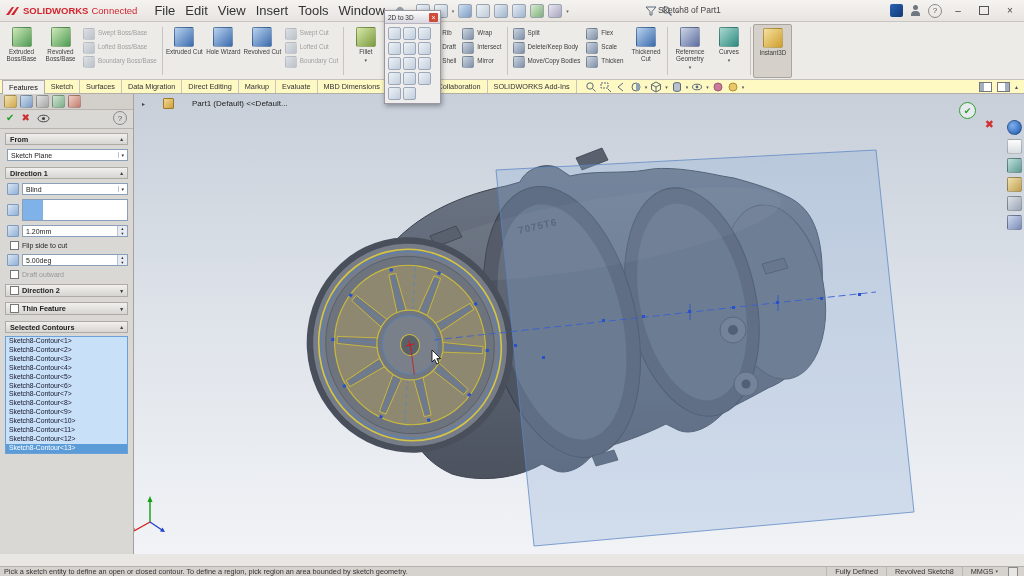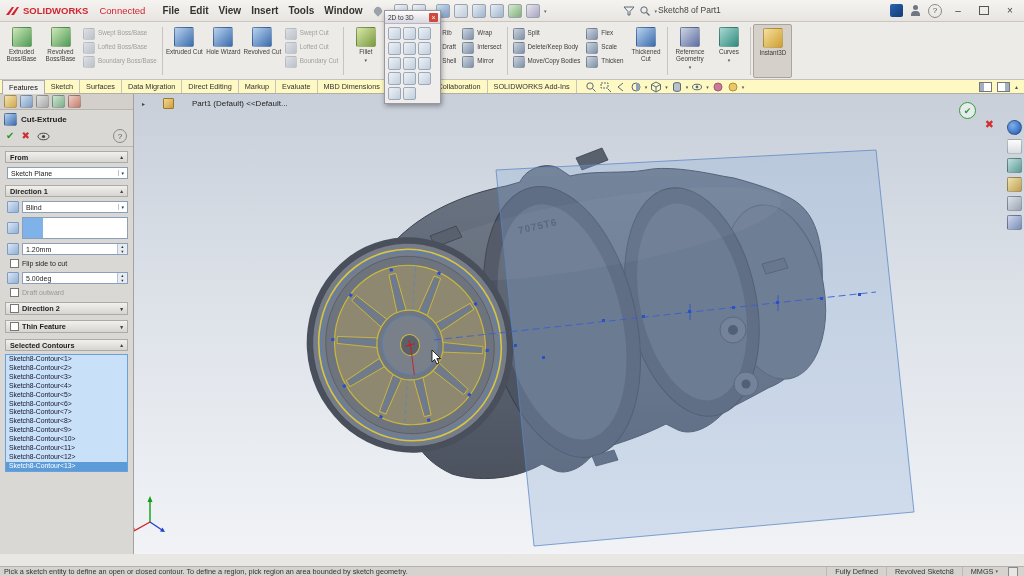--- a/index.html
+++ b/index.html
@@ -1,23 +1,23 @@
 <!DOCTYPE html>
 <html><head>
 <meta charset="utf-8">
 <style>
   html,body{margin:0;padding:0;background:#888;}
   .app{position:relative;width:1024px;height:576px;background:#e9e7e4;font-family:"Liberation Sans",sans-serif;overflow:hidden;-webkit-user-select:none;user-select:none;}
 
   
   .titlebar{position:absolute;left:0;top:0;width:1024px;height:22px;background:linear-gradient(#f5f3f0,#e8e5e1);border-bottom:1px solid #c9c6c2;display:flex;align-items:center;gap:4px;padding:0 5px;box-sizing:border-box;z-index:30;}
   .brand{font-size:9.5px;font-weight:bold;color:#d2232e;white-space:nowrap;}
-  .brand .suffix{font-weight:normal;margin-left:11px;}
+  .brand .suffix{font-weight:normal;margin-left:3px;}
   .menubar{display:flex;margin-left:8px;}
-  .menu-item{font-size:10px;color:#333;padding:2px 5px;cursor:default;font-weight:bold;}
+  .menu-item{font-size:13px;color:#333;padding:2px 5px;cursor:default;}
   .pin-ic{width:8px;height:8px;border-radius:50% 50% 50% 0;background:#9aa2ac;transform:rotate(-45deg);margin-left:2px;}
   .qt{display:flex;gap:4px;margin-left:8px;align-items:center;}
   .qicon{width:12px;height:12px;border-radius:2px;border:1px solid #9aa4b0;background:linear-gradient(135deg,#eef2f6,#bfcbd8);}
   .qi-save{background:linear-gradient(135deg,#cfe0f2,#7d9cc4);}
   .qi-undo{background:linear-gradient(135deg,#e8eef5,#9fb4cc);}
   .qi-rebuild{background:linear-gradient(135deg,#d8ecd0,#7fae7a);}
   .qi-opts{background:linear-gradient(135deg,#e8e6ee,#a8a4c0);}
   .qcaret{font-size:5px;color:#666;}
   .midicons{display:flex;gap:4px;align-items:center;margin-left:72px;}
   .doc-title{position:absolute;left:658px;top:5px;font-size:8.5px;color:#444;}
@@ -429,24 +429,20 @@
   <div class="main">
 
     <div class="pm">
       <div class="pm-tabs">
         <span class="pm-tab-ic pt1"></span>
         <span class="pm-tab-ic pt2"></span>
         <span class="pm-tab-ic pt3"></span>
         <span class="pm-tab-ic pt4"></span>
         <span class="pm-tab-ic pt5"></span>
       </div>
-      <div class="pm-title">
-        <span class="pm-ticon"></span>
-        <span>Cut-Extrude</span>
-      </div>
       <div class="pm-actions">
         <span class="ok-glyph">✔</span>
         <span class="cancel-glyph">✖</span>
         <svg width="13" height="9">
             <ellipse cx="6.5" cy="4.5" rx="5.5" ry="3.3" fill="none" stroke="#444"></ellipse>
             <circle cx="6.5" cy="4.5" r="1.6" fill="#444"></circle>
           </svg>
         <span class="help-circle pm-help">?</span>
       </div>
       <div class="pm-body">

